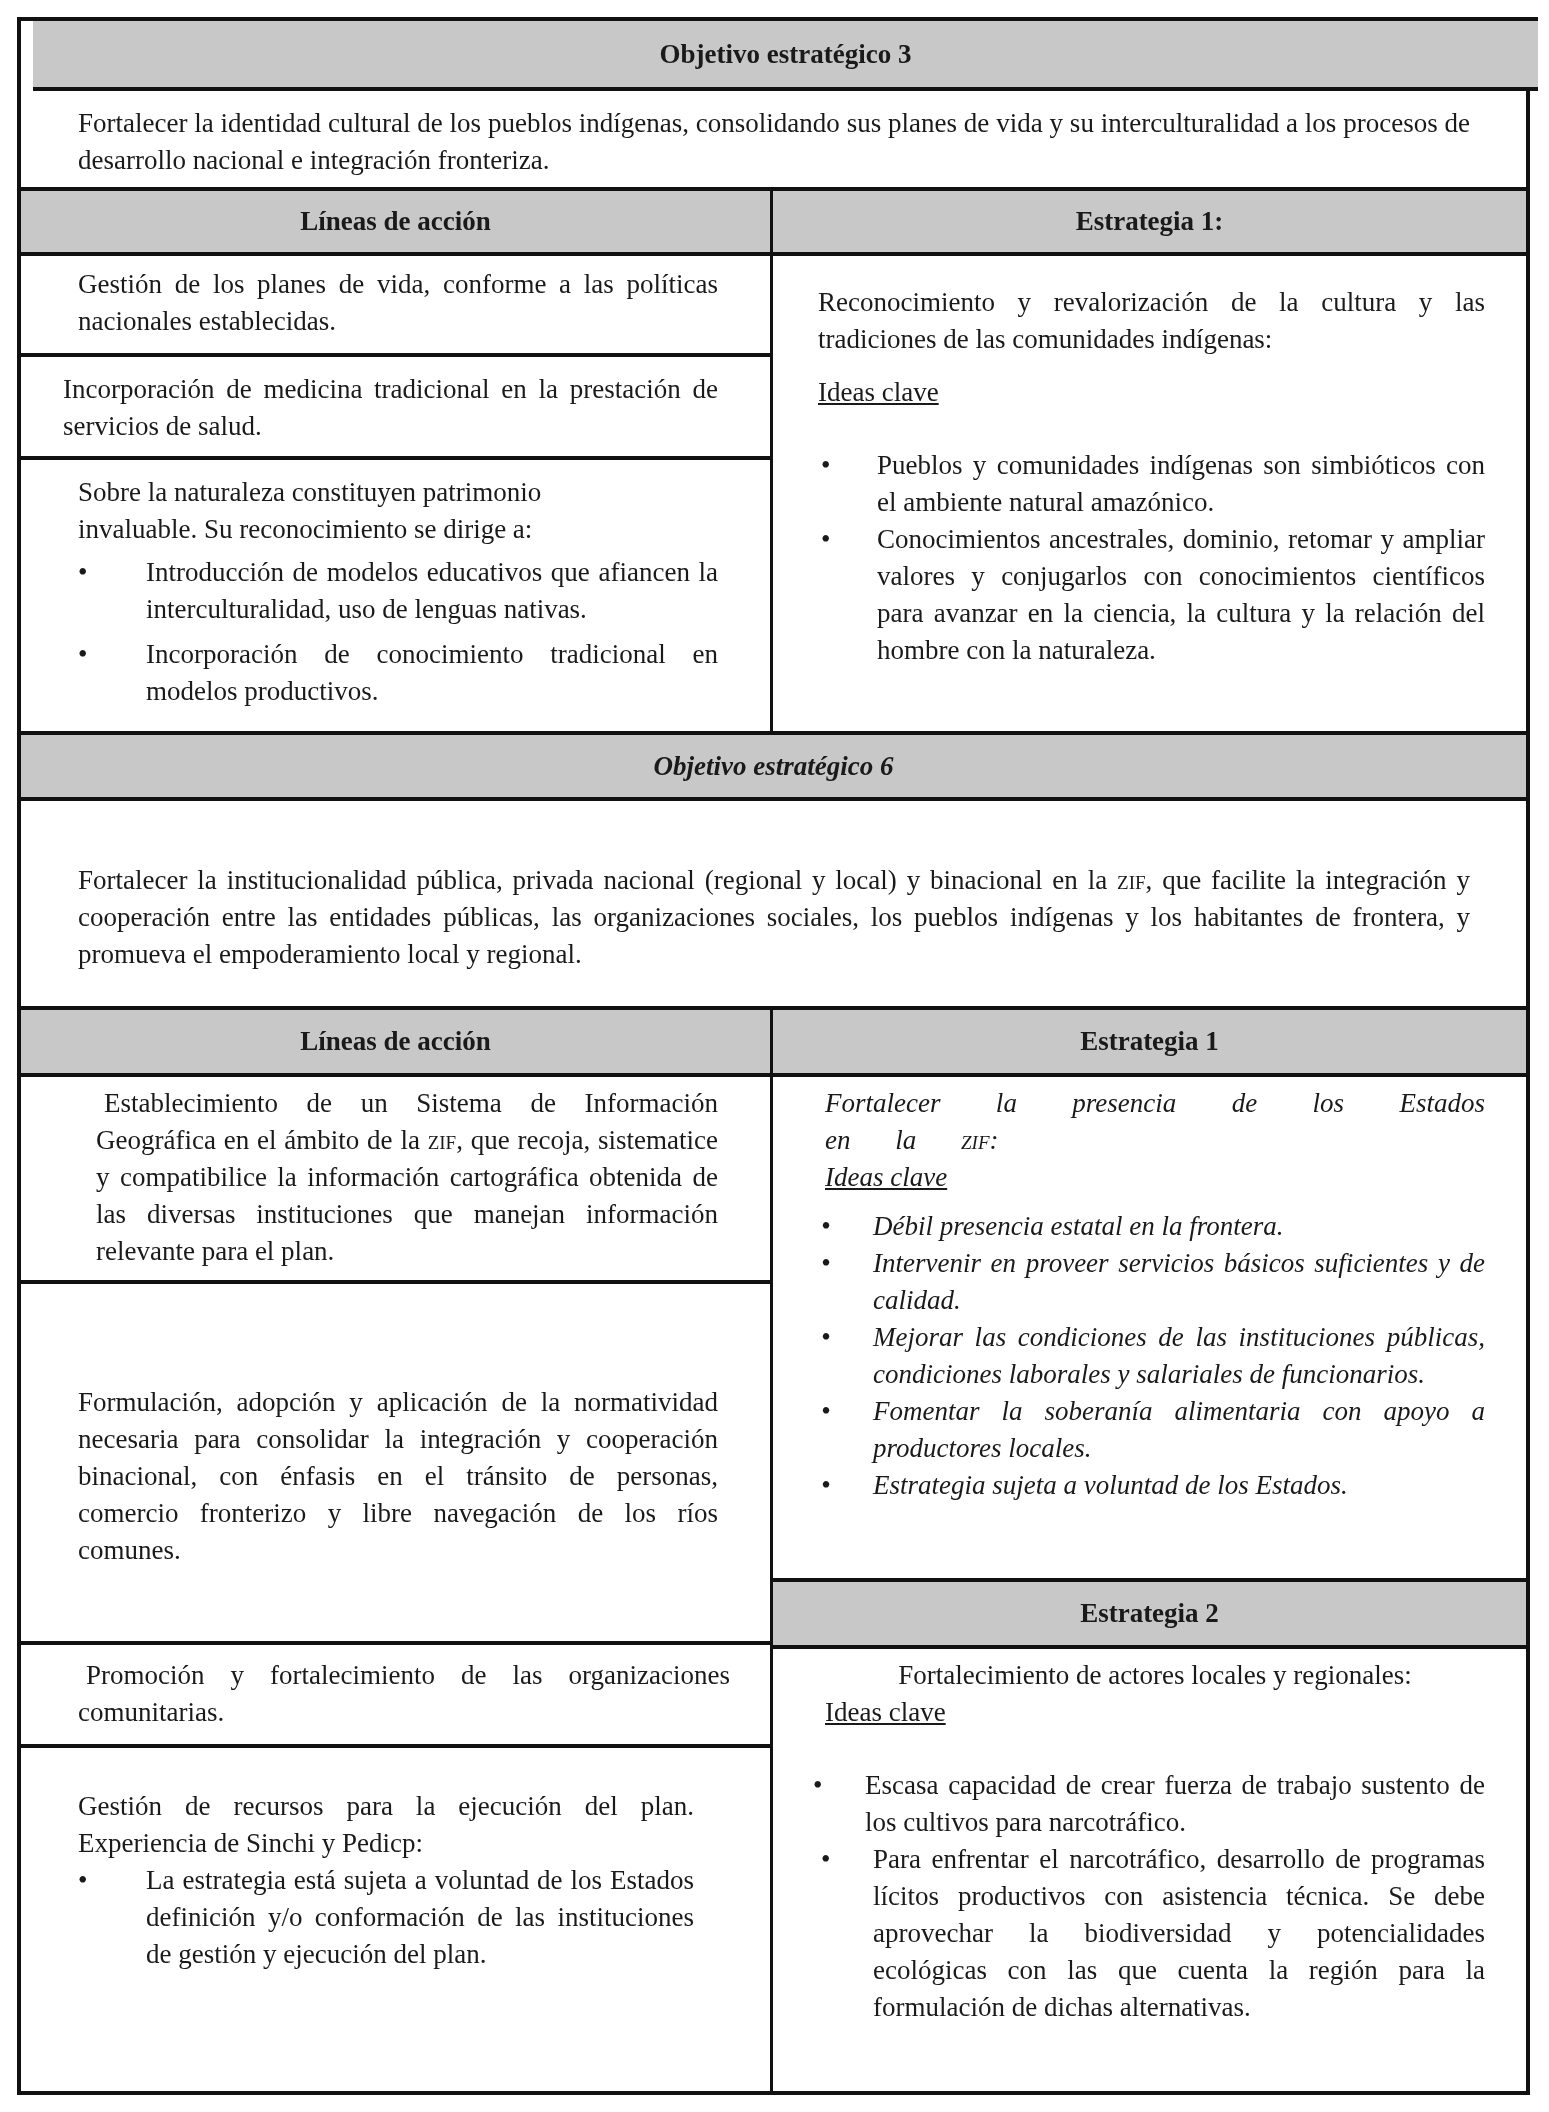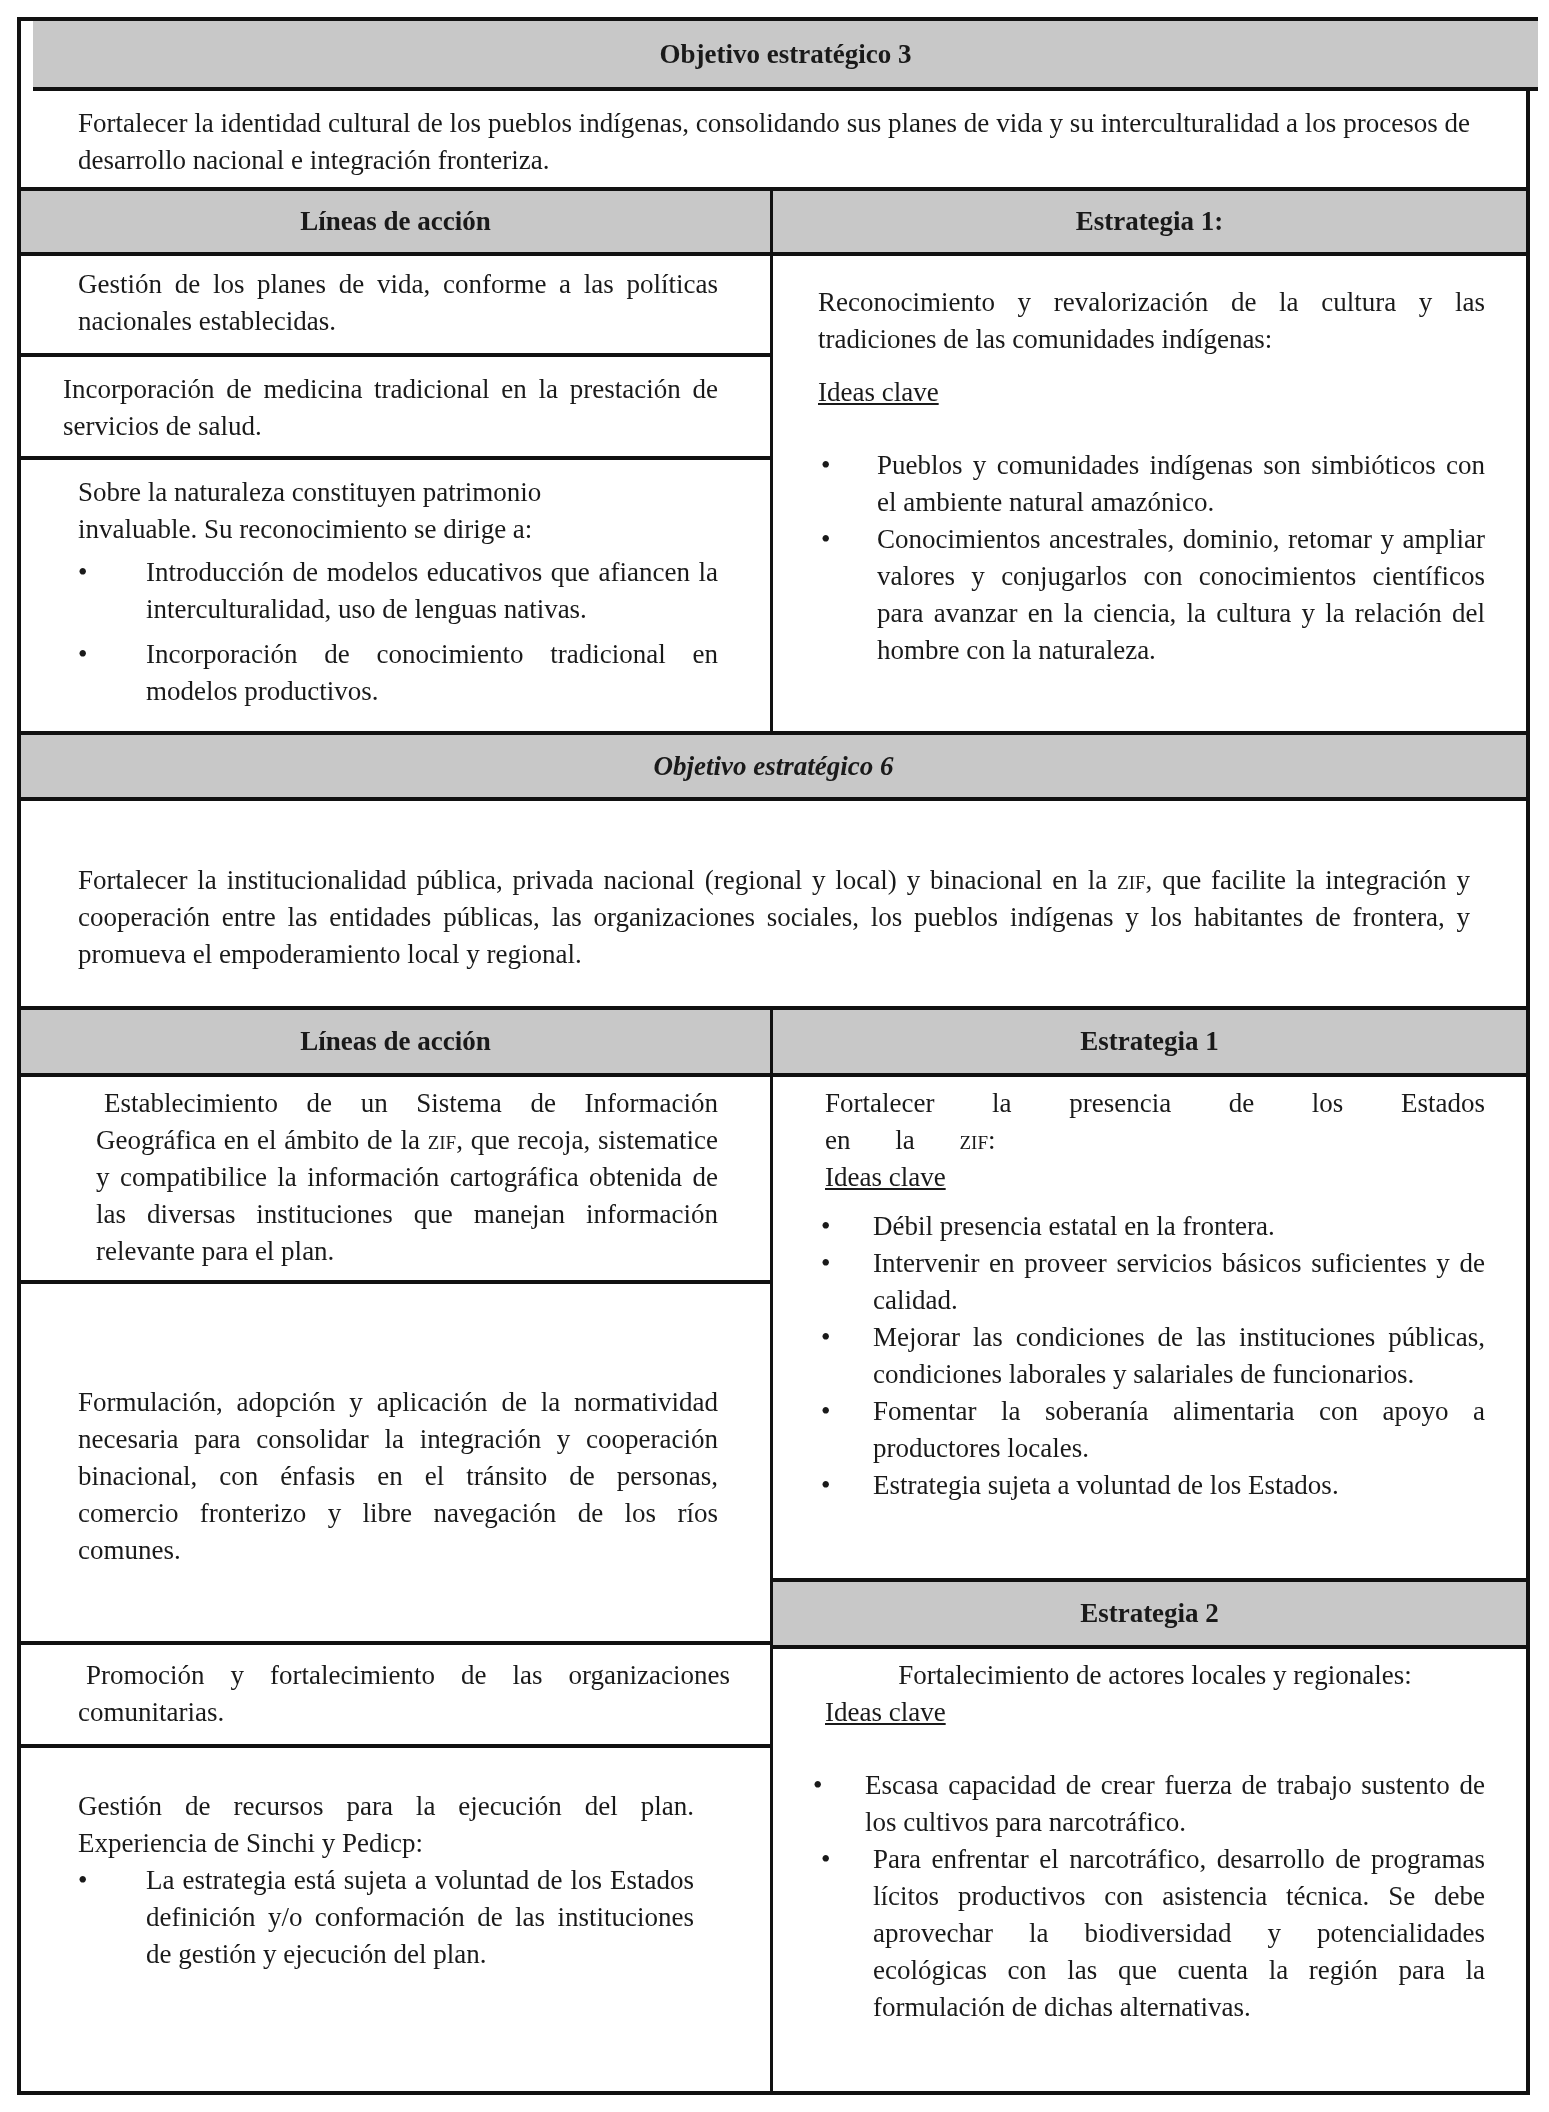--- a/index.html
+++ b/index.html
@@ -96,21 +96,21 @@
   <div class="cell txt vr" style="left:0; top:1727px; width:752px; height:343px; padding:40px 76px 0 57px;">
     <div>Gestión de recursos para la ejecución del plan. Experiencia de Sinchi y Pedicp:</div>
     <ul class="b">
       <li>
         <span class="dot">•</span>
         <span>La estrategia está sujeta a voluntad de los Estados definición y/o conformación de las instituciones de gestión y ejecución del plan.</span>
       </li>
     </ul>
   </div>
 
-  <div class="cell txt" style="left:752px; top:1052px; width:753px; height:596px; padding:12px 41px 0 52px;">
+  <div class="cell txt" style="left:752px; top:1052px; width:753px; height:596px; padding:12px 41px 0 52px;font-style:italic;">
     <div><span style="word-spacing:38px;">Fortalecer la presencia de los Estados en la </span><span style="font-variant:small-caps;">zif</span><span>:</span></div>
     <div class="u">Ideas clave</div>
     <ul class="b" style="margin-top:12px; margin-left:-4px;">
       <li style="padding-left:52px;">
         <span class="dot">•</span>
         <span>Débil presencia estatal en la frontera.</span>
       </li>
       <li style="padding-left:52px;">
         <span class="dot">•</span>
         <span>Intervenir en proveer servicios básicos suficientes y de calidad.</span>

